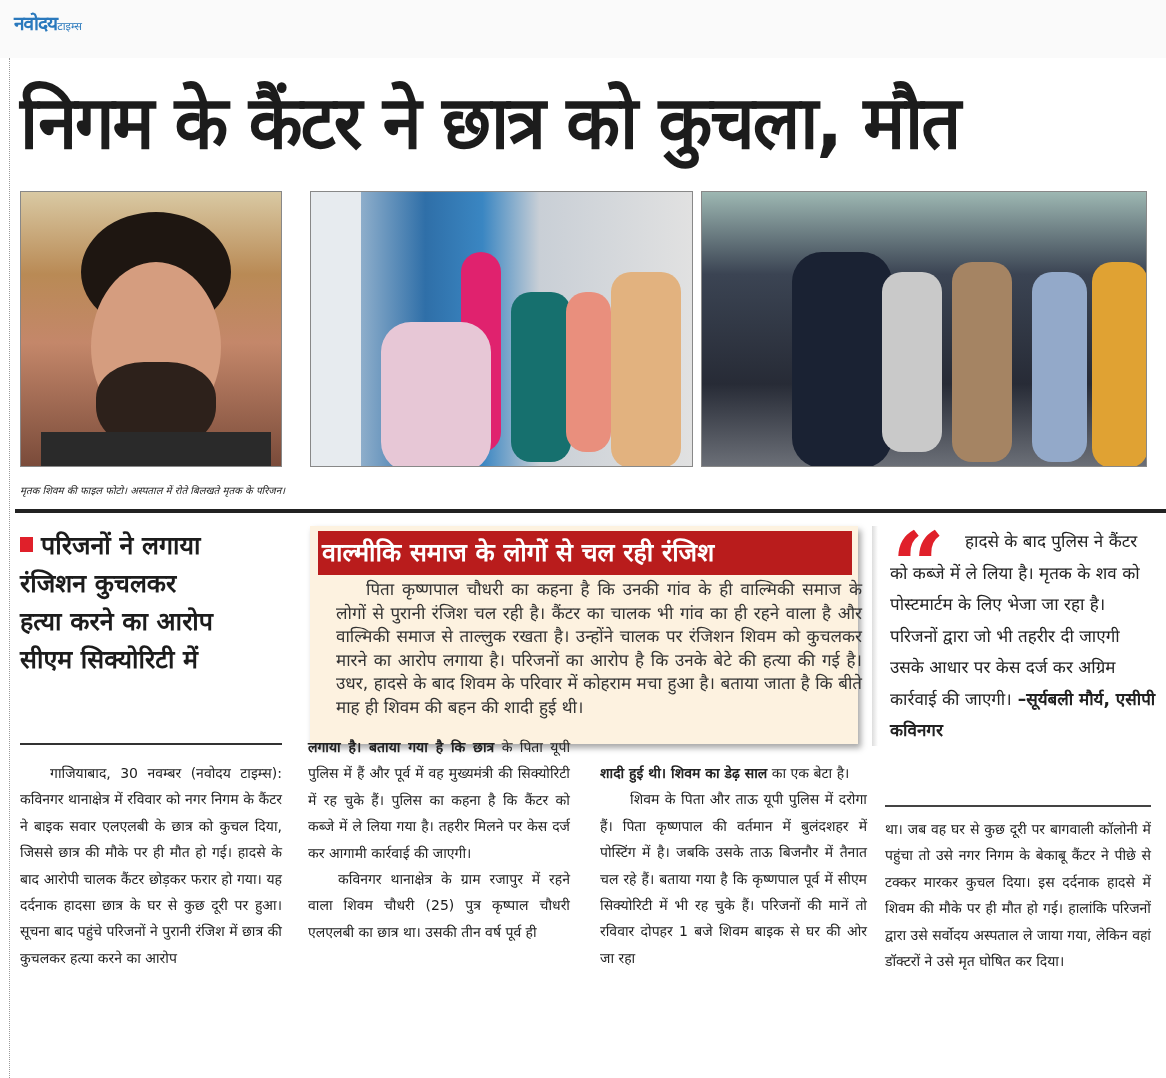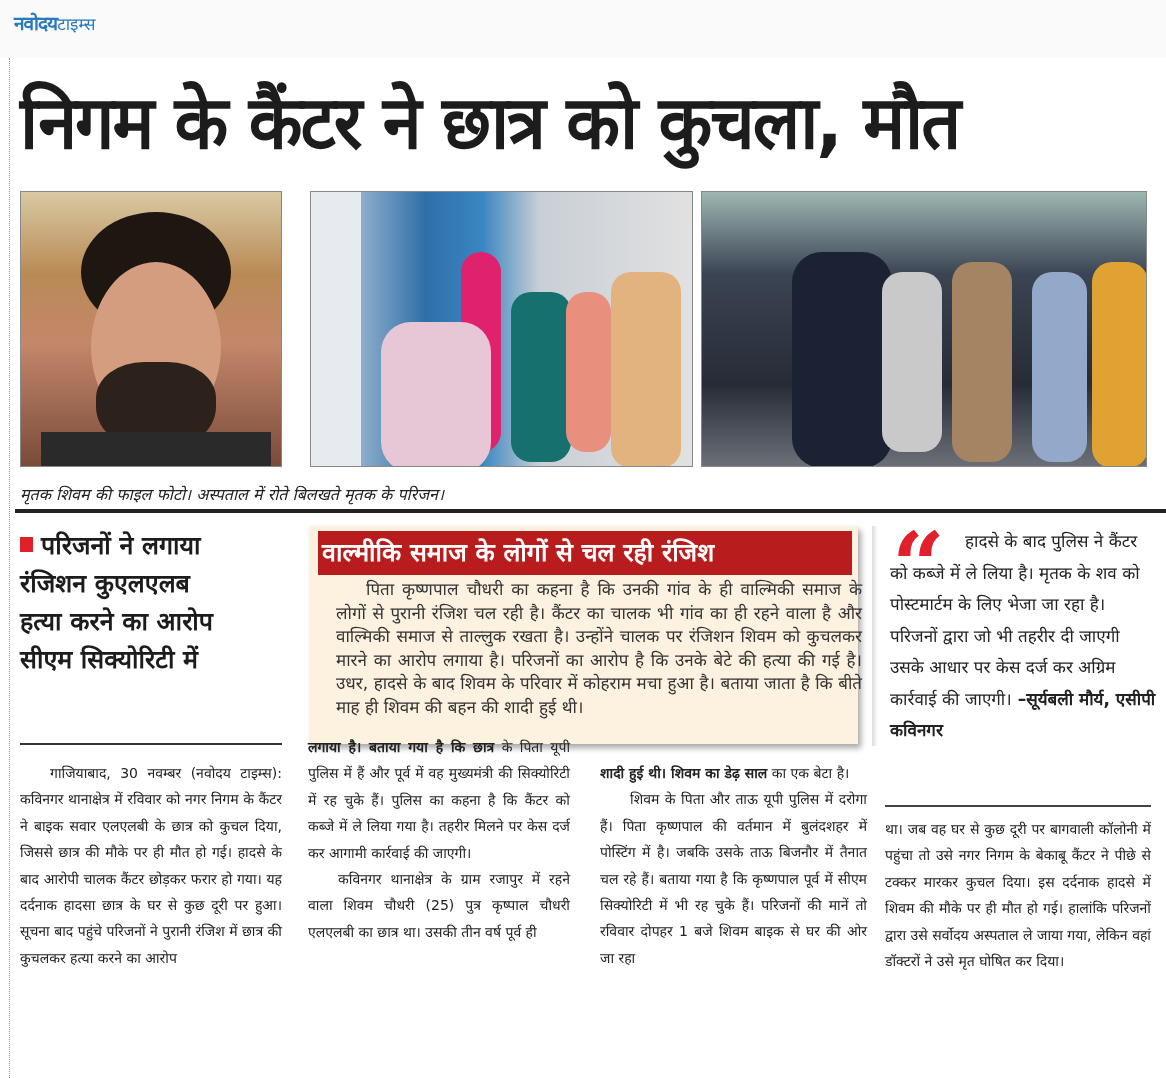--- a/index.html
+++ b/index.html
@@ -1,35 +1,35 @@
 <!DOCTYPE html>
 <html><head>
   <meta charset="utf-8">
   <style>
     * { box-sizing: border-box; margin: 0; padding: 0; }
     html, body { width: 1166px; height: 1078px; background: #fafafa; overflow: hidden; }
     body { position: relative; font-family: "DejaVu Sans", sans-serif; color: #1d1d1d; }
 
     .masthead { position: absolute; left: 0; top: 0; width: 1166px; height: 58px; background: #fafafa; }
     .logo { position: absolute; left: 14px; top: 10px; font-family: "DejaVu Sans", sans-serif; font-weight: bold; color: #2a79bd; font-size: 19px; letter-spacing: -1px; }
-    .logo small { font-size: 17px; font-weight: normal; letter-spacing: 0; }
+    .logo small { font-size: 11px; font-weight: normal; letter-spacing: 0; }
     .dateline { position: absolute; left: 163px; top: 9px; font-family: "Liberation Sans", sans-serif; font-weight: bold; font-size: 14px; line-height: 21px; color: #111; }
 
     .page { position: absolute; left: 0; top: 58px; width: 1166px; height: 1020px; background: #fff; }
     .left-rule { position: absolute; left: 9px; top: 58px; width: 0; height: 1020px; border-left: 1px dotted #9a9a9a; }
 
     .headline { position: absolute; left: 20px; top: 64px; width: 1140px; height: 118px; font-family: "DejaVu Sans", sans-serif; font-weight: bold; font-size: 70px; line-height: 118px; color: #1c1c1c; letter-spacing: -2px; transform: scaleY(1.05); white-space: nowrap; }
 
     .photo { position: absolute; border: 1px solid #888; overflow: hidden; }
     .photo-1 { left: 20px; top: 191px; width: 262px; height: 276px; background: linear-gradient(180deg,#d9c9a3 0%,#b98a55 30%,#c4876a 55%,#7a4b3a 100%); }
     .photo-2 { left: 310px; top: 191px; width: 383px; height: 276px; background: linear-gradient(90deg,#d8dfe6 0%,#2f6fa8 30%,#3a86c2 45%,#c9cfd6 60%,#e1e1e1 100%); }
     .photo-3 { left: 701px; top: 191px; width: 446px; height: 276px; background: linear-gradient(180deg,#9db7b2 0%,#3b4453 30%,#272b36 70%,#6b6f77 100%); }
     .ph-shape { position: absolute; border-radius: 50%; }
 
-    .caption { position: absolute; left: 20px; top: 483px; font-family: "DejaVu Serif", serif; font-style: italic; font-size: 16px; color: #222; }
+    .caption { position: absolute; left: 20px; top: 483px; font-family: "DejaVu Serif", serif; font-style: italic; font-size: 10px; color: #222; }
     .cap-rule { position: absolute; left: 15px; top: 509px; width: 1151px; height: 4px; background: #222; }
 
     .subhead { position: absolute; left: 20px; top: 527px; width: 262px; font-family: "DejaVu Sans", sans-serif; font-weight: bold; font-size: 25px; line-height: 38px; color: #1c1c1c; }
     .subhead .bullet { display: inline-block; width: 13px; height: 15px; background: #e0202a; margin-right: 8px; vertical-align: 2px; }
     .subhead-rule { position: absolute; left: 20px; top: 743px; width: 262px; height: 2px; background: #333; }
 
     .col { position: absolute; font-family: "DejaVu Sans", sans-serif; font-size: 14px; line-height: 26.4px; color: #222; text-align: justify; }
     .col p { text-indent: 30px; }
     .col p.no-indent { text-indent: 0; }
     .col b { font-weight: bold; }
@@ -84,21 +84,21 @@
   <div class="ph-shape" style="left:330px;top:80px;width:55px;height:190px;background:#93a9c9;border-radius:20px;"></div>
   <div class="ph-shape" style="left:390px;top:70px;width:56px;height:206px;background:#e0a233;border-radius:20px;"></div>
   <div class="ph-shape" style="left:180px;top:80px;width:60px;height:180px;background:#c9c9c9;border-radius:20px;"></div>
 </div>
 
 <div class="caption">मृतक शिवम की फाइल फोटो। अस्पताल में रोते बिलखते मृतक के परिजन।</div>
 <div class="cap-rule"></div>
 
 <div class="subhead">
   <div><span class="bullet"></span><span>परिजनों ने लगाया</span></div>
-  <div>रंजिशन कुएलएलब</div>
+  <div>रंजिशन कुचलकर</div>
   <div>हत्या करने का आरोप</div>
   <div>सीएम सिक्योरिटी में</div>
 </div>
 <div class="subhead-rule"></div>
 
 <div class="box">
   <div class="box-title">वाल्मीकि समाज के लोगों से चल रही रंजिश</div>
   <div class="box-text">पिता कृष्णपाल चौधरी का कहना है कि उनकी गांव के ही वाल्मिकी समाज के लोगों से पुरानी रंजिश चल रही है। कैंटर का चालक भी गांव का ही रहने वाला है और वाल्मिकी समाज से ताल्लुक रखता है। उन्होंने चालक पर रंजिशन शिवम को कुचलकर मारने का आरोप लगाया है। परिजनों का आरोप है कि उनके बेटे की हत्या की गई है। उधर, हादसे के बाद शिवम के परिवार में कोहराम मचा हुआ है। बताया जाता है कि बीते माह ही शिवम की बहन की शादी हुई थी।</div>
 </div>
 

